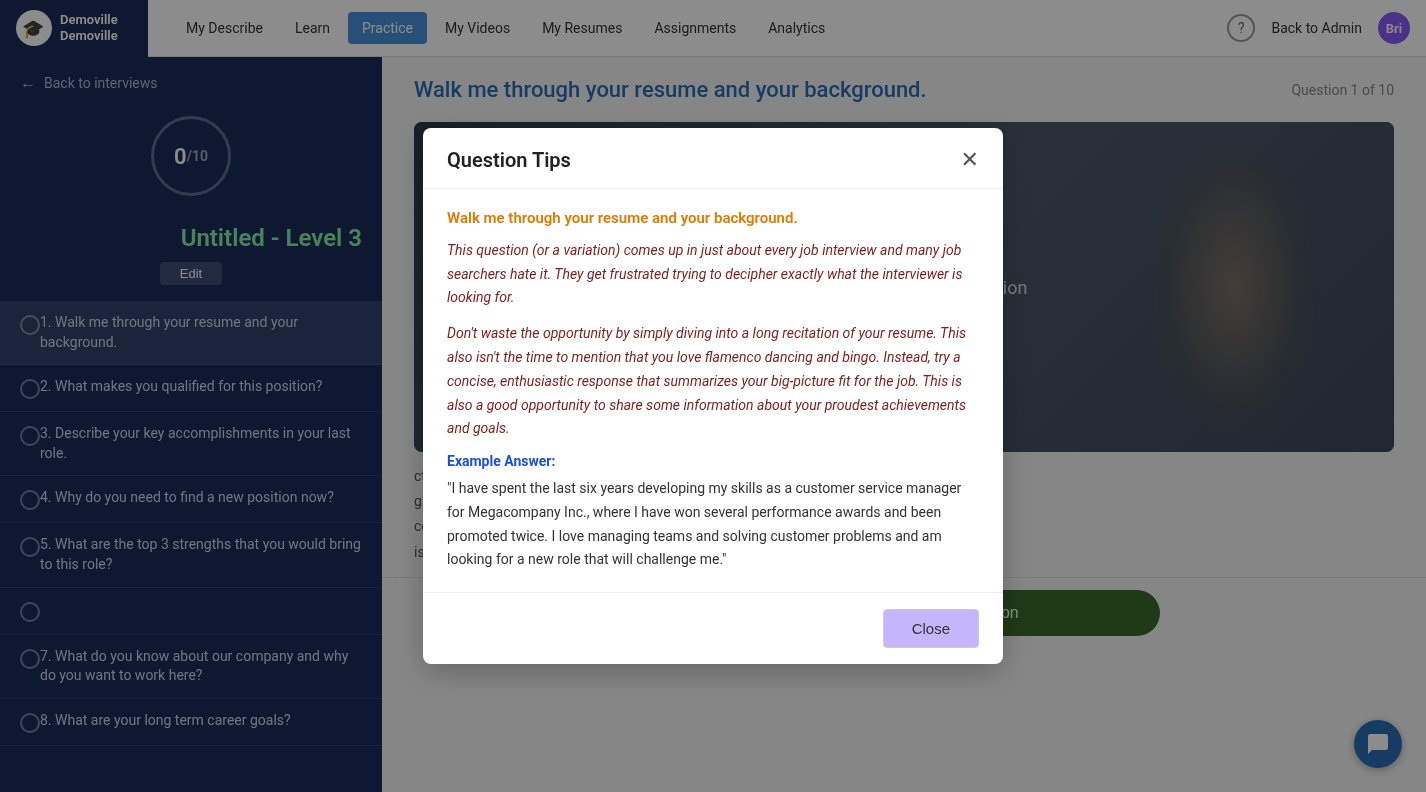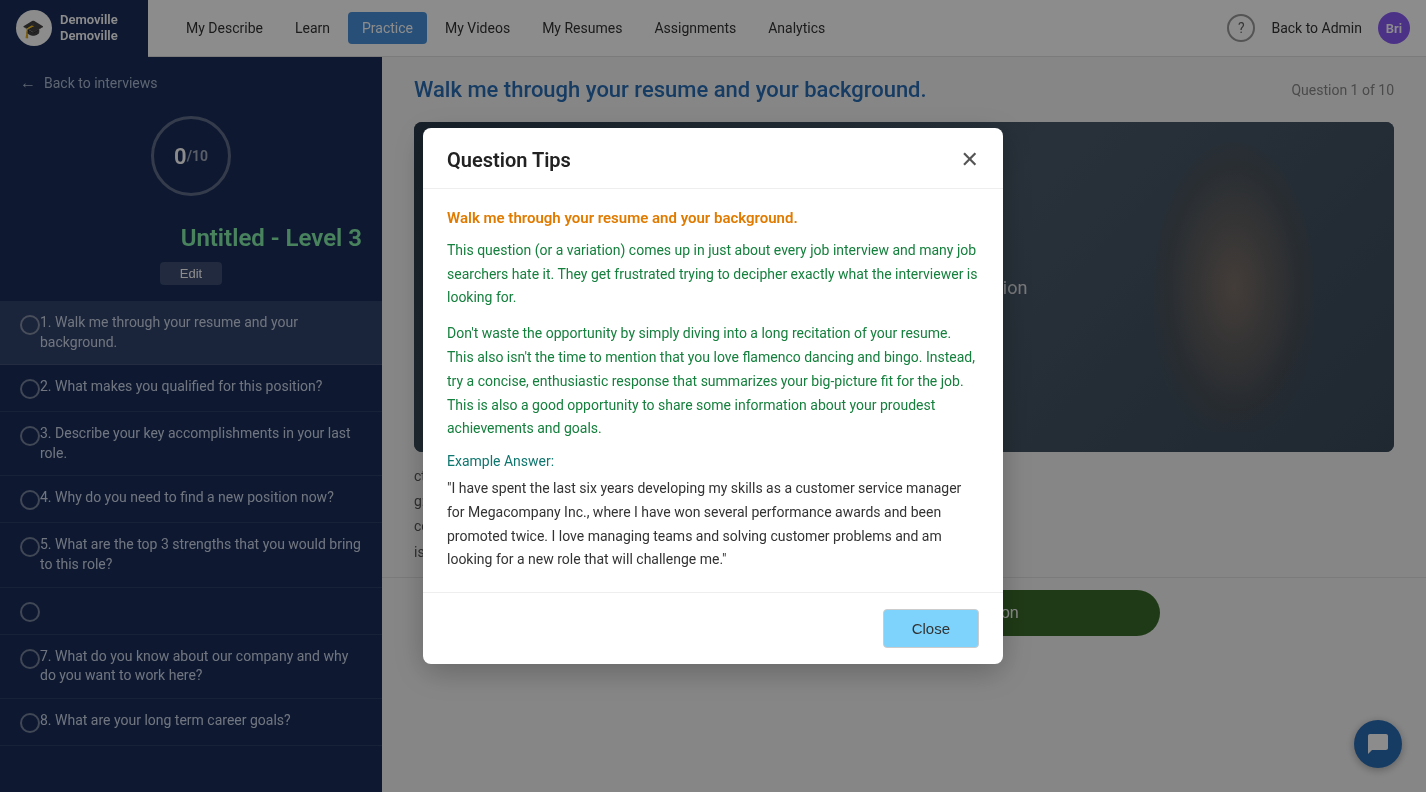--- a/index.html
+++ b/index.html
@@ -346,44 +346,45 @@
       padding: 20px 24px;
     }
     .modal-question-title {
       color: #e07b00;
       font-weight: 600;
       font-size: 15px;
       margin-bottom: 12px;
     }
     .modal-body-text {
       font-size: 14px;
-      color: #15803d;
+      color: #7f1d1d;
       line-height: 1.7;
       margin-bottom: 12px;
+      font-style: italic;
     }
     .example-answer-label {
-      color: #0f766e;
-      font-weight: 400;
+      color: #1d4ed8;
+      font-weight: 700;
       font-size: 14px;
       margin-bottom: 8px;
     }
     .example-answer-text {
       font-size: 14px;
       color: #333;
       line-height: 1.7;
     }
     .modal-footer {
       display: flex;
       justify-content: flex-end;
       padding: 16px 24px;
       border-top: 1px solid #eee;
     }
     .close-btn {
       padding: 10px 28px;
-      background: #7dd3fc;
+      background: #c4b5fd;
       border: 1px solid #ccc;
       border-radius: 4px;
       font-size: 15px;
       cursor: pointer;
       color: #333;
     }
 
     
     .chat-btn {
       position: fixed;

